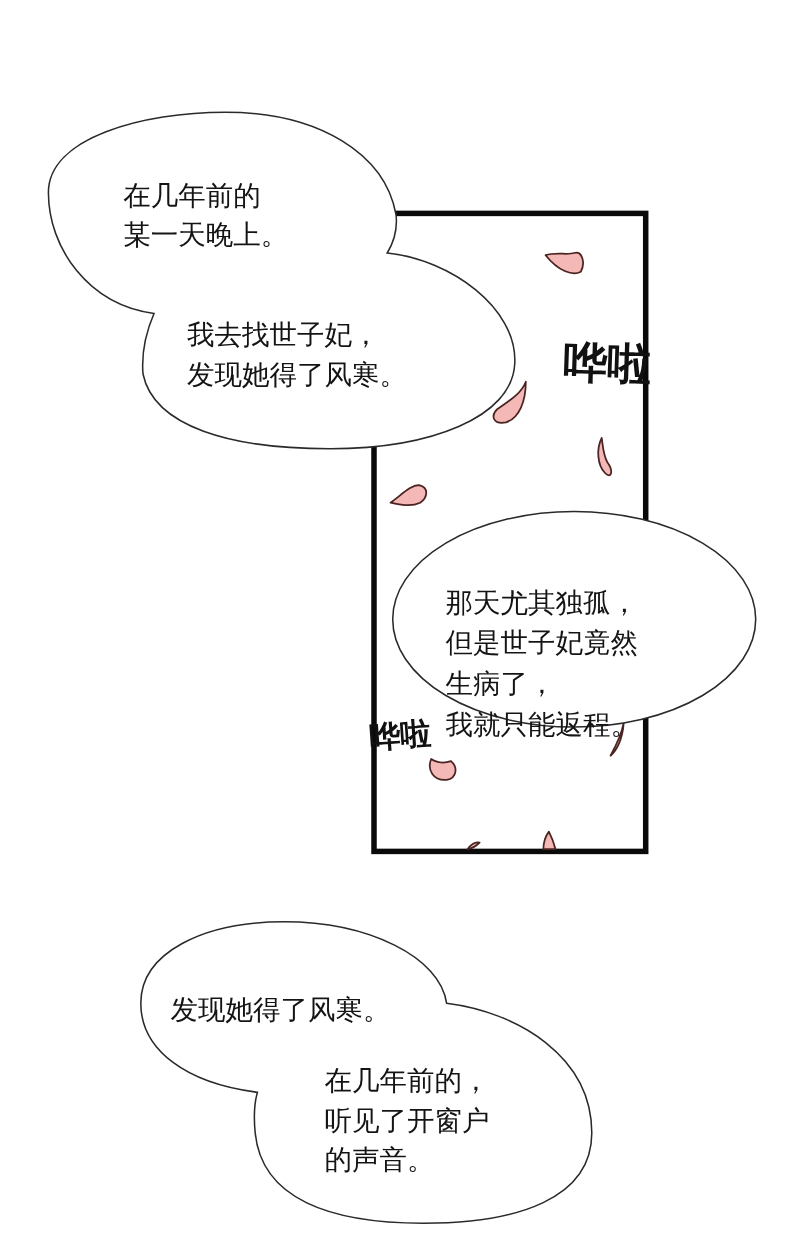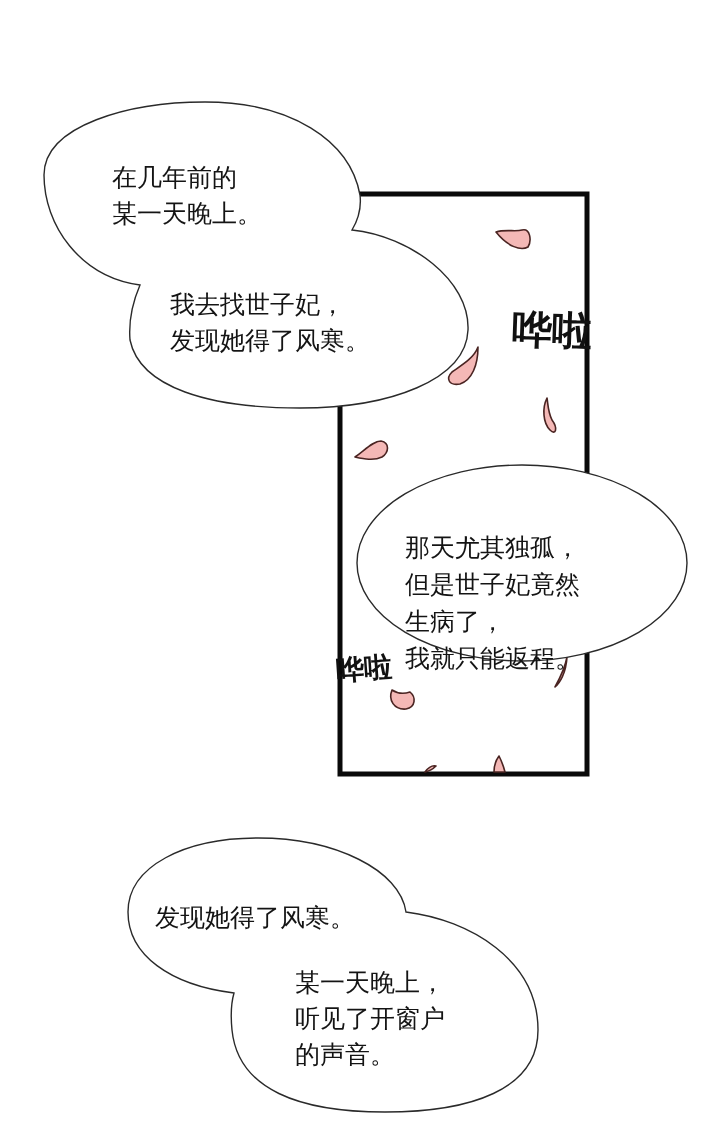--- a/index.html
+++ b/index.html
@@ -46,18 +46,18 @@
 
 <div class="text" style="left:112px; top:160px; width:190px;">在几年前的
 某一天晚上。</div>
 <div class="text" style="left:170px; top:287px; width:250px;">我去找世子妃，
 发现她得了风寒。</div>
 <div class="text" style="left:405px; top:508px; width:245px; line-height:37px;margin-top:21px;">那天尤其独孤，
 但是世子妃竟然
 生病了，
 我就只能返程。</div>
 <div class="text" style="left:155px; top:900px; width:250px;">发现她得了风寒。</div>
-<div class="text" style="left:295px; top:965px; width:180px;">某一天晚上，
+<div class="text" style="left:295px; top:965px; width:180px;">在几年前的，
 听见了开窗户
 的声音。</div>
 
 <div class="sfx" style="left:512px; top:303px; font-size:40px; transform:rotate(2deg);">哗啦</div>
 <div class="sfx" style="left:336px; top:650px; font-size:28px; transform:rotate(-4deg);">哗啦</div>
 
 </body></html>

